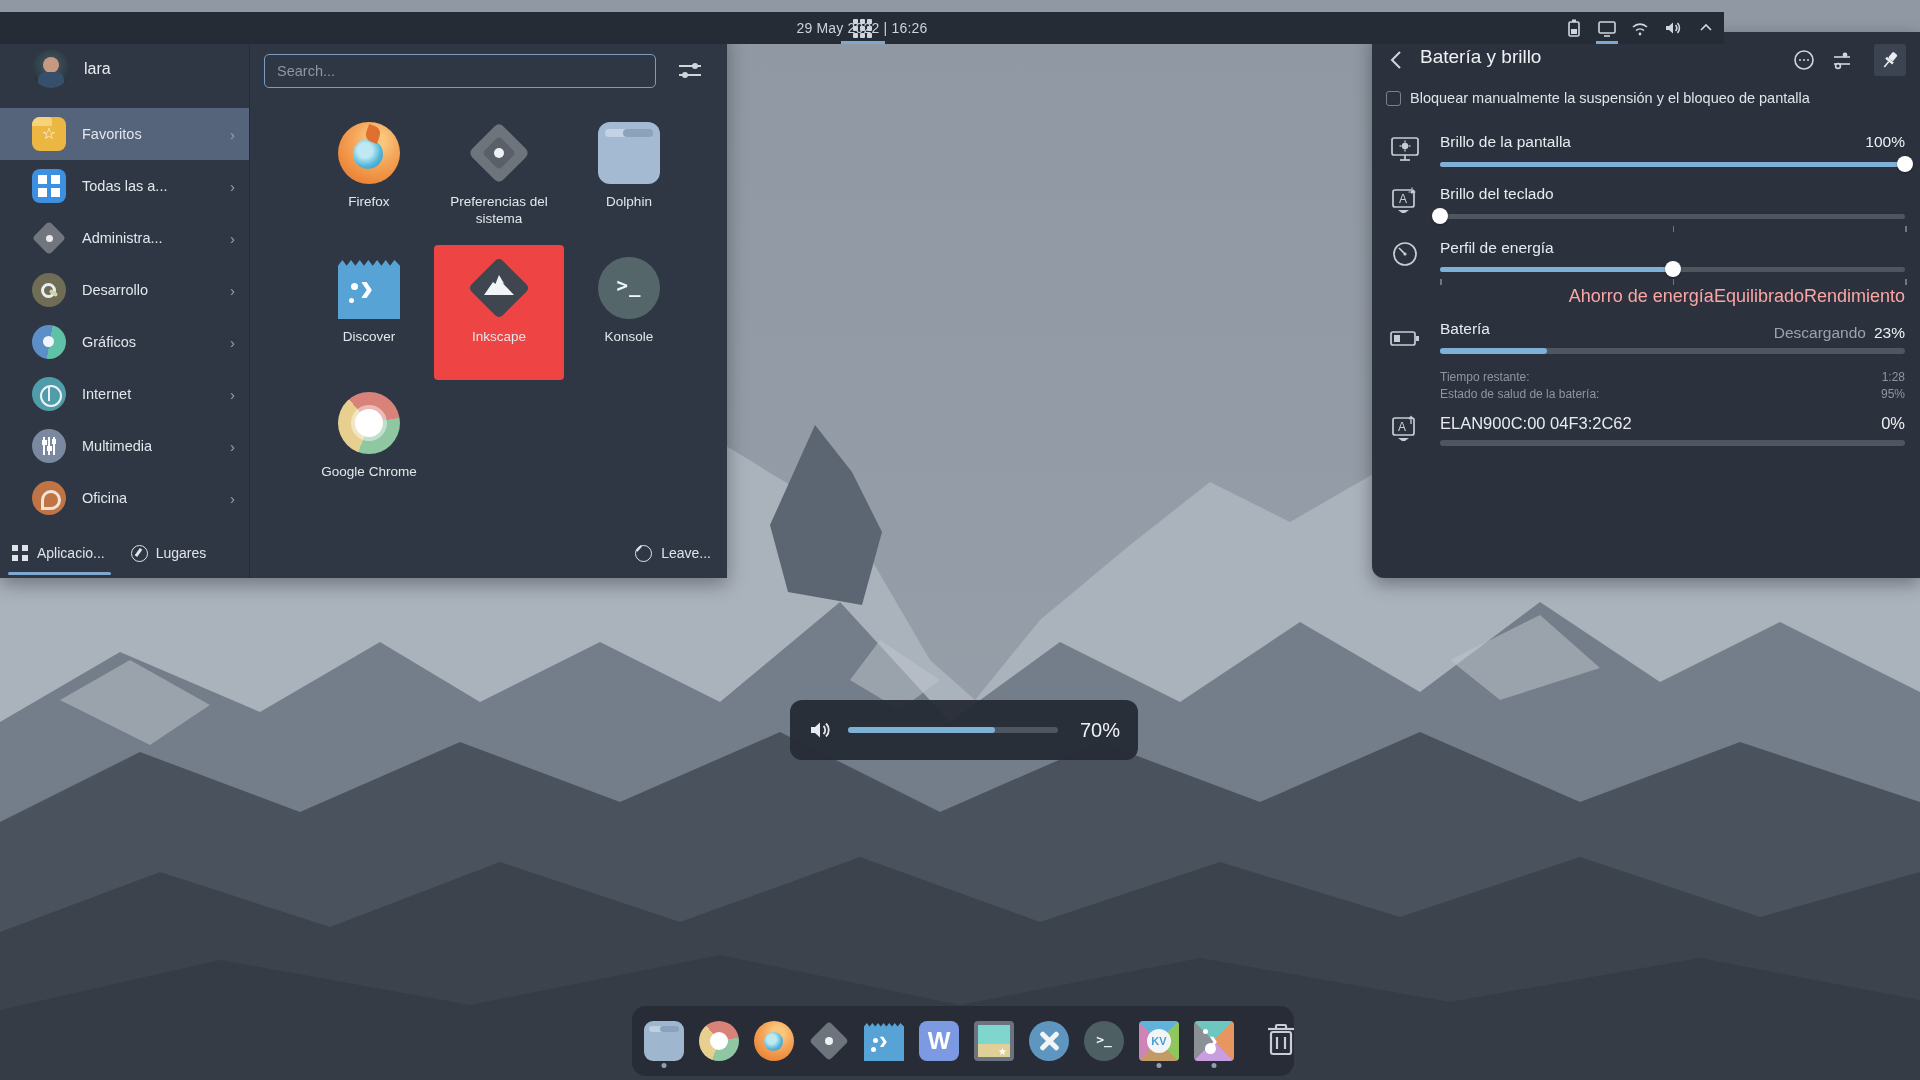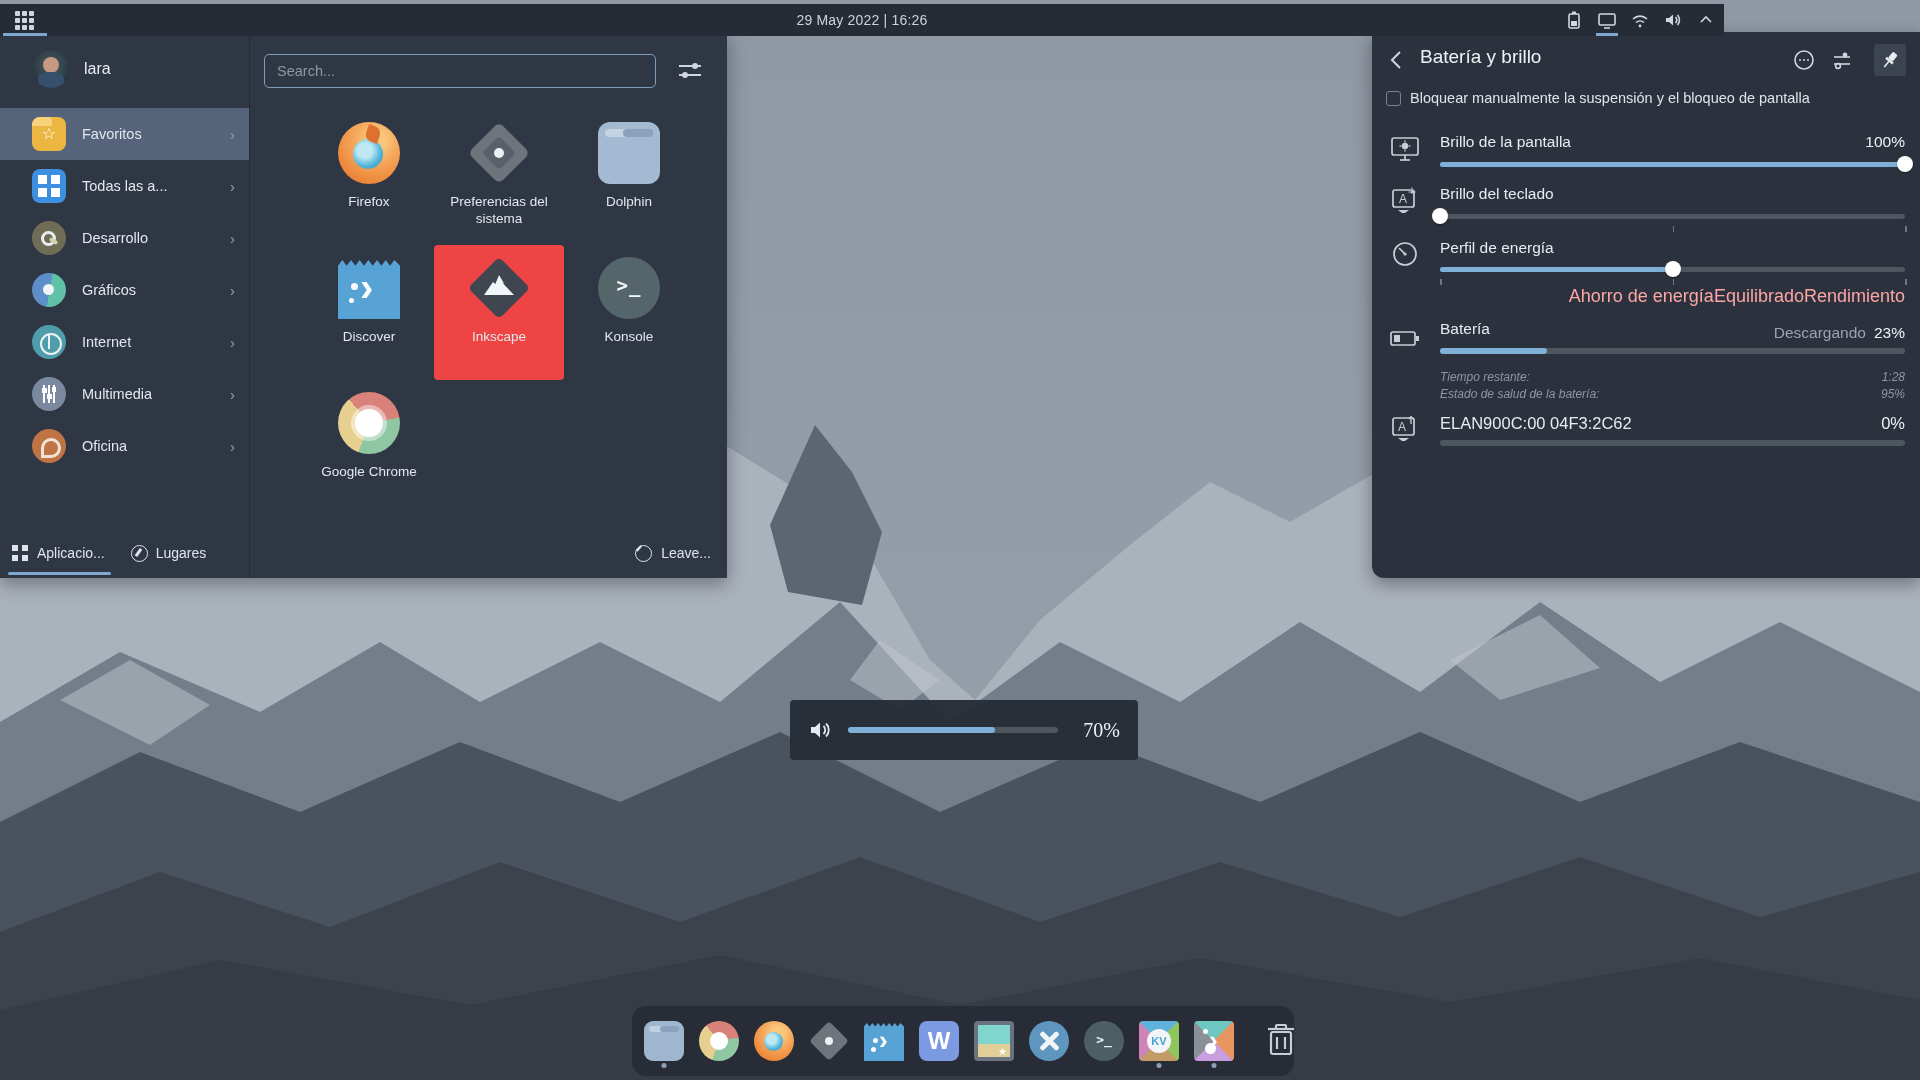--- a/index.html
+++ b/index.html
@@ -2,22 +2,22 @@
 <html><head>
 <meta charset="utf-8">
 <style>
   html,body{margin:0;padding:0;width:1920px;height:1080px;overflow:hidden;
     font-family:"Liberation Sans",sans-serif;background:#8f98a3;}
   *{box-sizing:border-box;}
   
   #desktop{position:absolute;inset:0;width:1920px;height:1080px;}
   #wallpaper{position:absolute;inset:0;}
   
-  #topbar{position:absolute;left:0;top:4px;width:1724px;height:32px;background:#262c36;
-    display:flex;align-items:center;color:#ccd3db;font-size:14px;z-index:30;}
+  #topbar{position:absolute;left:0;top:12px;width:1724px;height:32px;background:#262c36;
+    display:flex;align-items:center;color:#ccd3db;font-size:14px;z-index:30;justify-content:center;}
   #launcher-btn{position:relative;width:48px;height:32px;display:flex;align-items:center;justify-content:center;}
   #launcher-btn .grid9{display:grid;grid-template-columns:repeat(3,5px);grid-gap:2px;}
   #launcher-btn .grid9 i{width:5px;height:5px;background:#cfd6de;border-radius:1px;}
   #launcher-btn .bar-underline{position:absolute;left:3px;bottom:0;width:44px;height:3px;background:#7ea8cf;}
   #clock{position:absolute;left:0;right:0;text-align:center;letter-spacing:.2px;}
   #tray{position:absolute;right:6px;top:0;height:32px;display:flex;align-items:center;gap:9px;z-index:2;}
   .tray-ic{position:relative;width:24px;height:32px;display:flex;align-items:center;justify-content:center;}
   .tray-ic svg{stroke:#cfd6de;fill:none;stroke-width:1.6;}
   .tray-underline{position:absolute;left:1px;bottom:0;width:22px;height:3px;background:#7ea8cf;}
   
@@ -142,24 +142,24 @@
   .p-val{position:absolute;right:15px;font-size:15.5px;color:#eef1f4;}
   .p-sub{color:#9aa4b0;font-weight:normal;margin-right:8px;}
   .slider{position:absolute;left:68px;right:15px;height:16px;}
   .slider .track{position:absolute;left:0;right:0;top:6px;height:5px;background:#4e565f;border-radius:3px;}
   .slider .fill{position:absolute;left:0;top:0;height:100%;background:#7fb0d8;border-radius:3px;}
   .slider .handle{position:absolute;top:0;width:16px;height:16px;background:#fff;border-radius:50%;transform:translateX(-50%);box-shadow:0 1px 2px rgba(0,0,0,.4);}
   .tick{position:absolute;top:18px;width:1.5px;height:6px;background:#6e7885;}
   .pbar{position:absolute;left:68px;right:15px;height:6px;background:#4e565f;border-radius:3px;}
   .pbar .fill{position:absolute;left:0;top:0;height:100%;background:#7fb0d8;border-radius:3px;}
   .p-opts{position:absolute;left:68px;right:15px;display:flex;justify-content:flex-end;font-size:18px;color:#fca5a5;}
-  .p-detail{position:absolute;left:68px;right:15px;display:flex;justify-content:space-between;font-size:12px;color:#8d96a2;font-style:italic;}
+  .p-detail{position:absolute;left:68px;right:15px;display:flex;justify-content:space-between;font-size:12px;color:#8d96a2;}
   
   #osd{position:absolute;left:790px;top:700px;width:348px;height:60px;background:rgba(38,44,54,.96);
-    border-radius:4px;z-index:15;display:flex;align-items:center;padding:0 18px;gap:14px;font-family:Liberation Serif, serif;}
+    border-radius:12px;z-index:15;display:flex;align-items:center;padding:0 18px;gap:14px;}
   #osd svg{stroke:#e7ebf0;fill:#e7ebf0;}
   #osd-track{flex:1;height:6px;background:#4e565f;border-radius:3px;position:relative;}
   #osd-fill{position:absolute;left:0;top:0;height:100%;background:#7fb0d8;border-radius:3px;}
   #osd-val{color:#eef2f5;font-size:20px;min-width:48px;text-align:right;}
   
   #dock{position:absolute;left:632px;top:1006px;width:662px;height:70px;background:rgba(38,44,54,.96);
     border-radius:14px;z-index:15;display:flex;align-items:center;padding:0 12px;gap:15px;}
   .dk{position:relative;width:40px;height:58px;display:flex;align-items:flex-start;justify-content:center;padding-top:9px;}
   .dk .ic{width:40px;height:40px;position:relative;}
   .dk .run{position:absolute;bottom:2px;left:50%;transform:translateX(-50%);width:5px;height:5px;border-radius:50%;background:#8ea0b5;}
@@ -282,20 +282,25 @@
           <span class="ci ci-fav"></span>
           <span>Favoritos</span>
           <span class="chev"></span>
         </div>
         <div class="cat">
           <span class="ci ci-all"></span>
           <span>Todas las a...</span>
           <span class="chev"></span>
         </div>
         <div class="cat">
+          <span class="ci ci-admin"></span>
+          <span>Administra...</span>
+          <span class="chev"></span>
+        </div>
+        <div class="cat">
           <span class="ci ci-dev"></span>
           <span>Desarrollo</span>
           <span class="chev"></span>
         </div>
         <div class="cat">
           <span class="ci ci-gfx"></span>
           <span>Gráficos</span>
           <span class="chev"></span>
         </div>
         <div class="cat">

